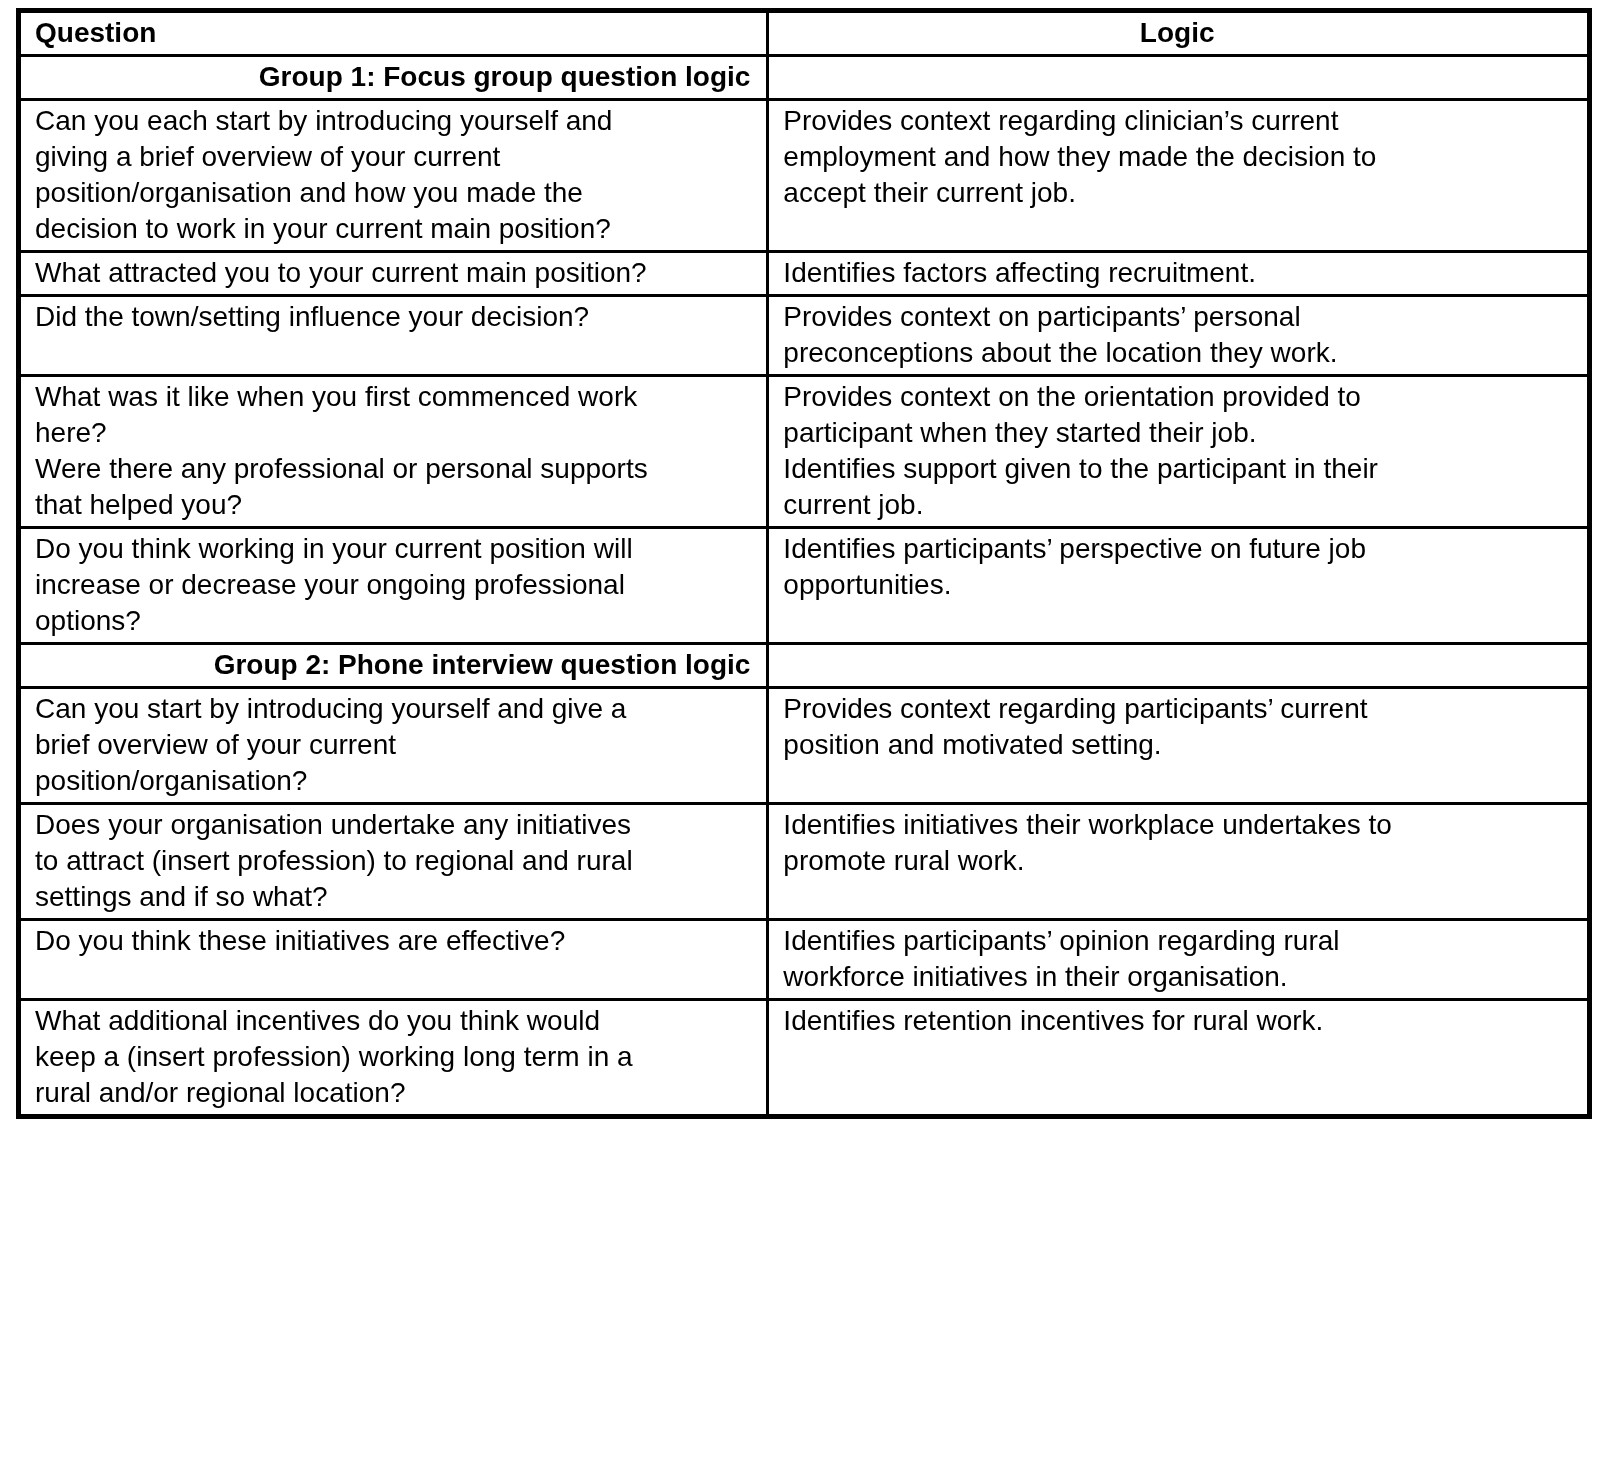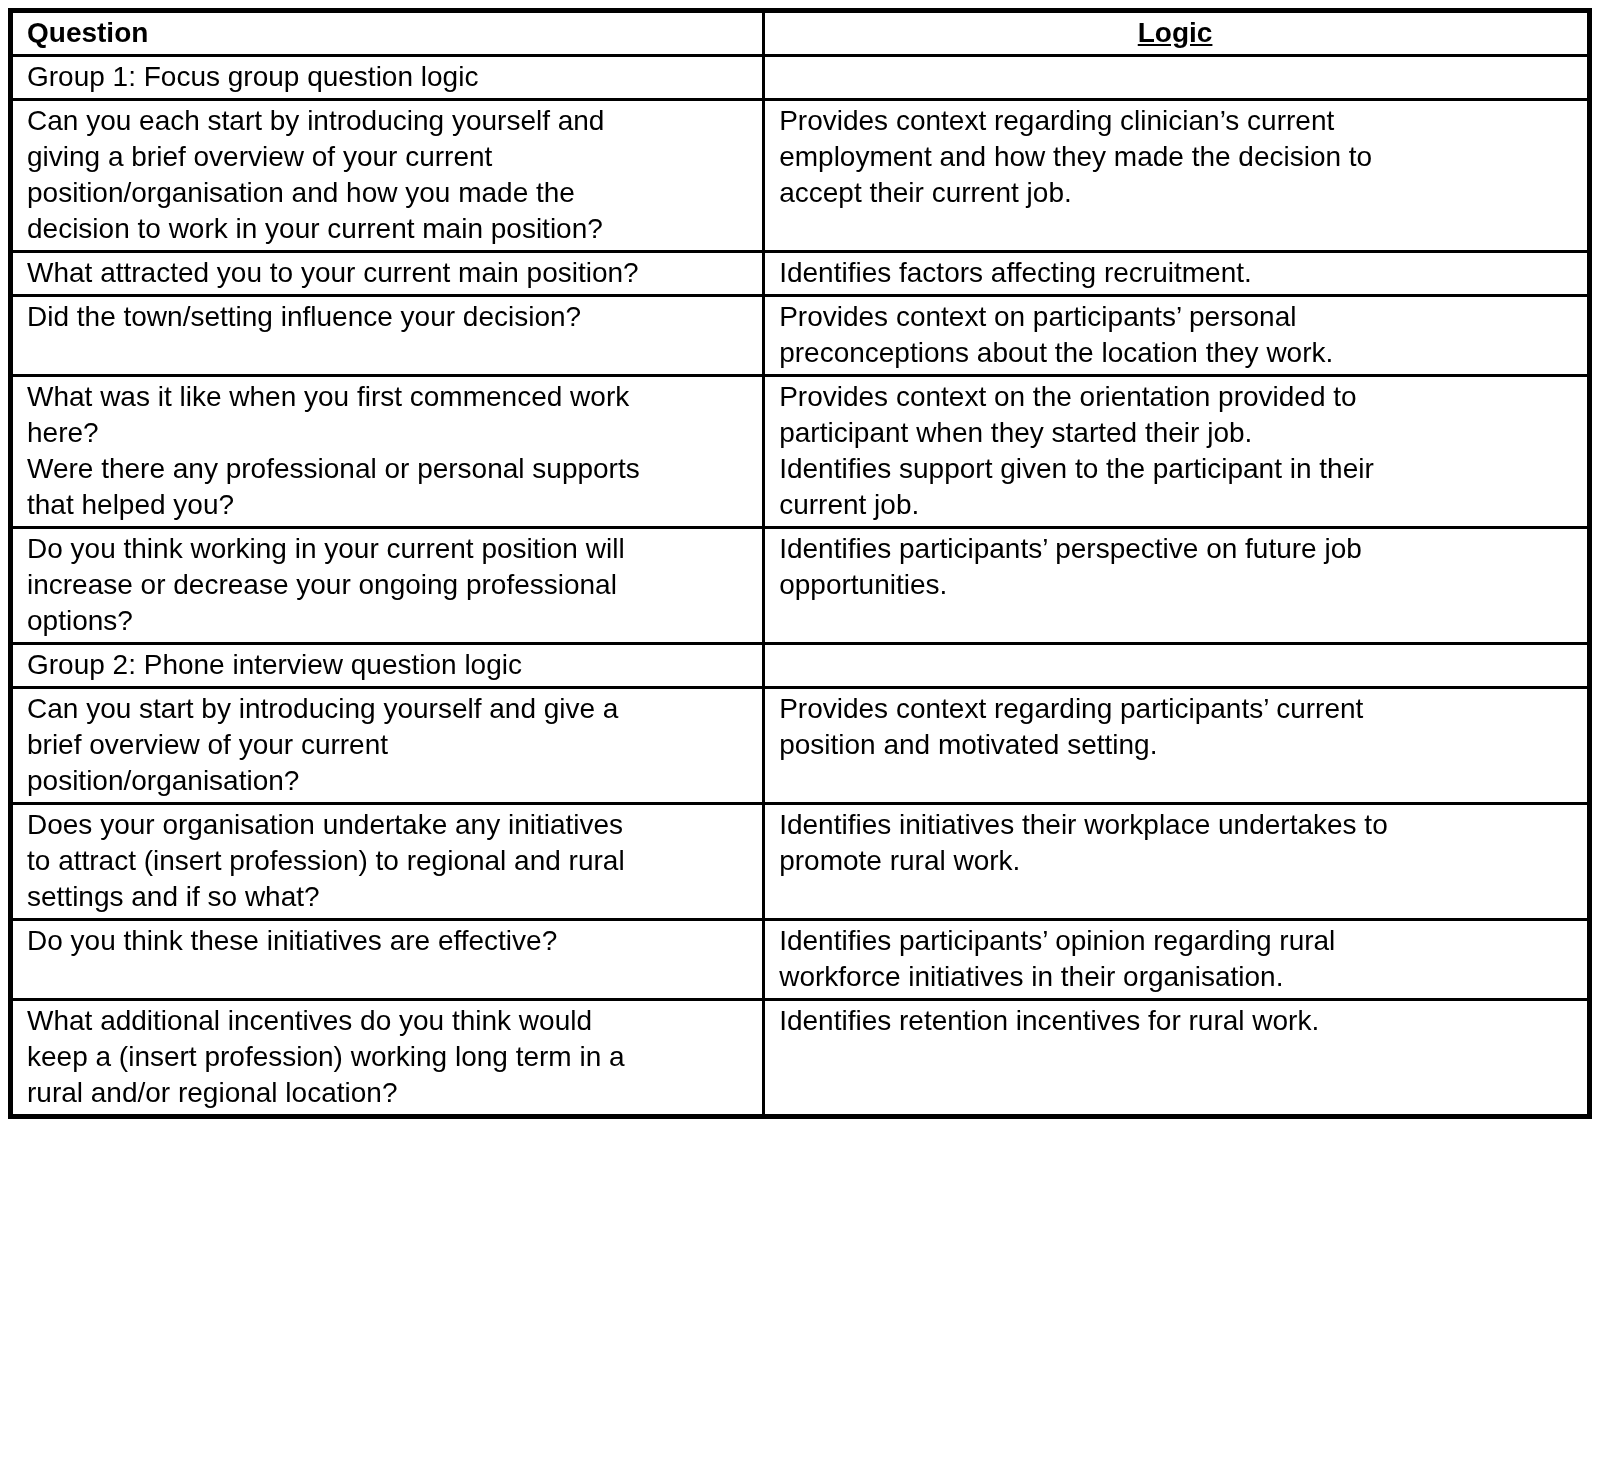--- a/index.html
+++ b/index.html
@@ -4,21 +4,21 @@
 <style>
   html, body {
     margin: 0;
     padding: 0;
     background: #ffffff;
   }
   .page {
     width: 1600px;
     height: 1484px;
     box-sizing: border-box;
-    padding: 8px 8px 0 8px;
+    padding: 8px 8px 0 16px;
     background: #ffffff;
   }
   table.qtable {
     width: 100%;
     border-collapse: collapse;
     table-layout: fixed;
     border: 5px solid #000000;
     font-family: "Liberation Sans", sans-serif;
     font-size: 28px;
     line-height: 36px;
@@ -30,22 +30,22 @@
   table.qtable td {
     border: 3px solid #000000;
     vertical-align: top;
     padding: 2px 16px 3px 14px;
     white-space: pre-line;
     overflow: hidden;
     text-align: left;
     font-weight: normal;
   }
   table.qtable th { font-weight: bold; }
-  table.qtable th.l-head { text-align: center; text-decoration: underline; }
-  table.qtable td.group { font-weight: normal; }
+  table.qtable th.l-head { text-align: center; }
+  table.qtable td.group { font-weight: bold; text-align: right; }
 </style>
 </head>
 <body>
 
 <div class="page">
   <table class="qtable">
     <colgroup>
       <col class="c-q">
       <col class="c-l">
     </colgroup>

